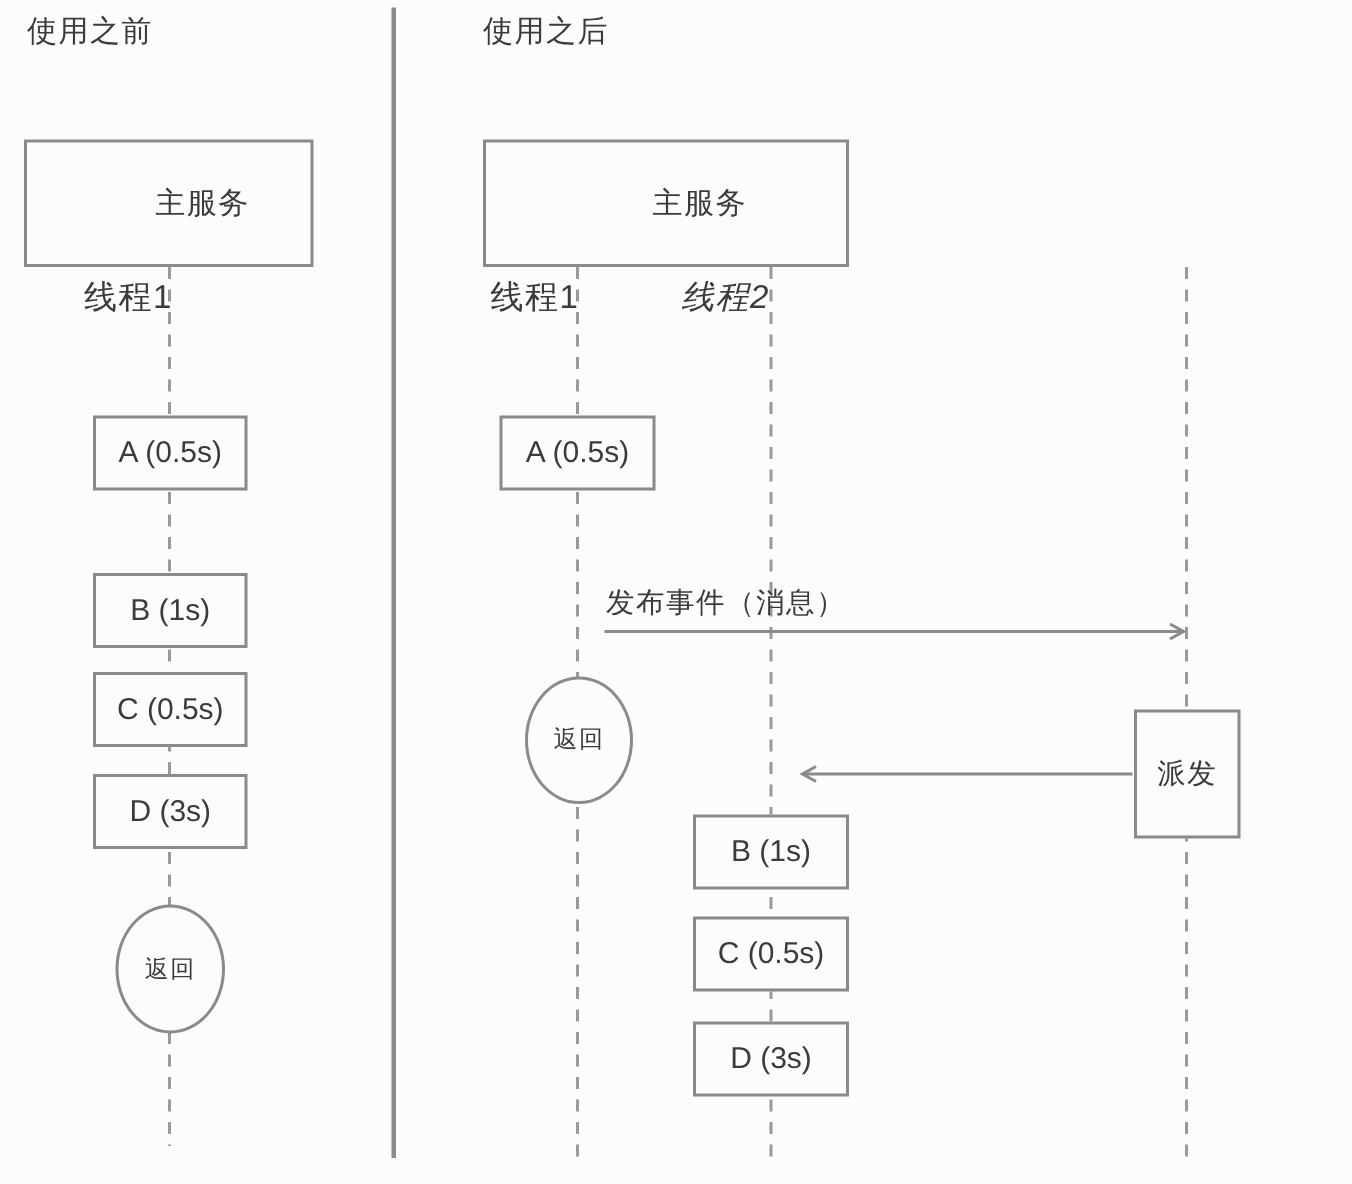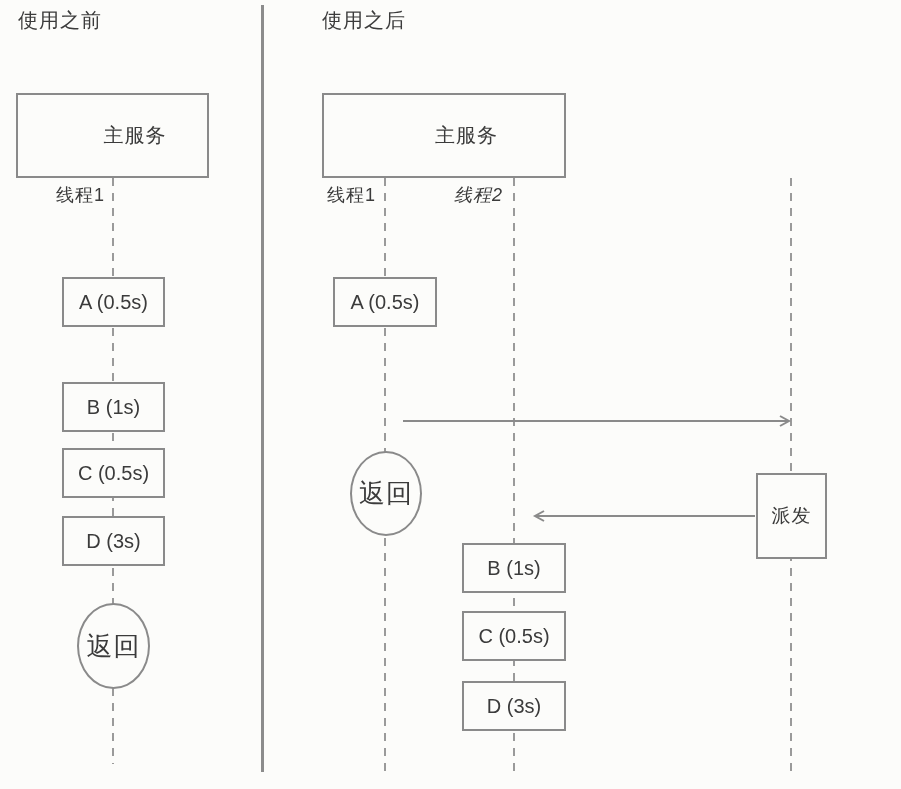--- a/index.html
+++ b/index.html
@@ -17,23 +17,23 @@
   svg.layer{z-index:0;}
   .panel-title{position:absolute;font-size:20px;letter-spacing:1px;color:var(--text);z-index:2;}
   .node{
     position:absolute;display:flex;align-items:center;justify-content:center;
     border:2px solid var(--line);background:var(--background);
     font-size:20px;color:var(--text);z-index:2;letter-spacing:1px;
   }
   .service-box{width:193px;height:85px;padding-left:45px;}
   .task-box{width:104px;height:50px;letter-spacing:0;}
   .bus-box{width:193px;height:86px;background:var(--event-bus-bg);}
-  .return-ellipse{width:73px;height:86px;border-radius:50%;font-size:26px;}
+  .return-ellipse{width:73px;height:86px;border-radius:50%;font-size:16px;}
   .dispatch-box{width:71px;height:86px;font-size:19px;}
-  .thread-label{position:absolute;font-size:18px;color:var(--text);z-index:2;letter-spacing:1px;}
+  .thread-label{position:absolute;font-size:22px;color:var(--text);z-index:2;letter-spacing:1px;}
   .publish-label{position:absolute;font-size:19px;color:var(--text);z-index:2;letter-spacing:1px;}
   .divider{position:absolute;left:261px;top:5px;width:3px;height:767px;background:#8C8C8C;z-index:1;}
 </style>
 </head>
 <body>
 
 <div class="canvas">
 
   <svg class="layer" viewBox="0 0 901 789">
     <defs>
@@ -71,20 +71,21 @@
   <div class="panel-title" style="left:322px;top:7px;">使用之后</div>
 
   <div class="node service-box" style="left:322px;top:93px;width:244px;">主服务</div>
 
   <div class="thread-label" style="left:327px;top:183px;">线程1</div>
   <div class="thread-label" style="left:454px;top:183px;font-style:italic;">线程2</div>
 
 
   <div class="node task-box" style="left:333px;top:277px;">A (0.5s)</div>
 
+  <div class="publish-label" style="left:404px;top:389px;">发布事件（消息）</div>
 
   <div class="node return-ellipse" style="left:350px;top:451px;width:72px;height:85px;">返回</div>
 
   <div class="node dispatch-box" style="left:756px;top:473px;">派发</div>
 
   <div class="node task-box" style="left:462px;top:543px;">B (1s)</div>
   <div class="node task-box" style="left:462px;top:611px;">C (0.5s)</div>
   <div class="node task-box" style="left:462px;top:681px;">D (3s)</div>
 
 </div>

